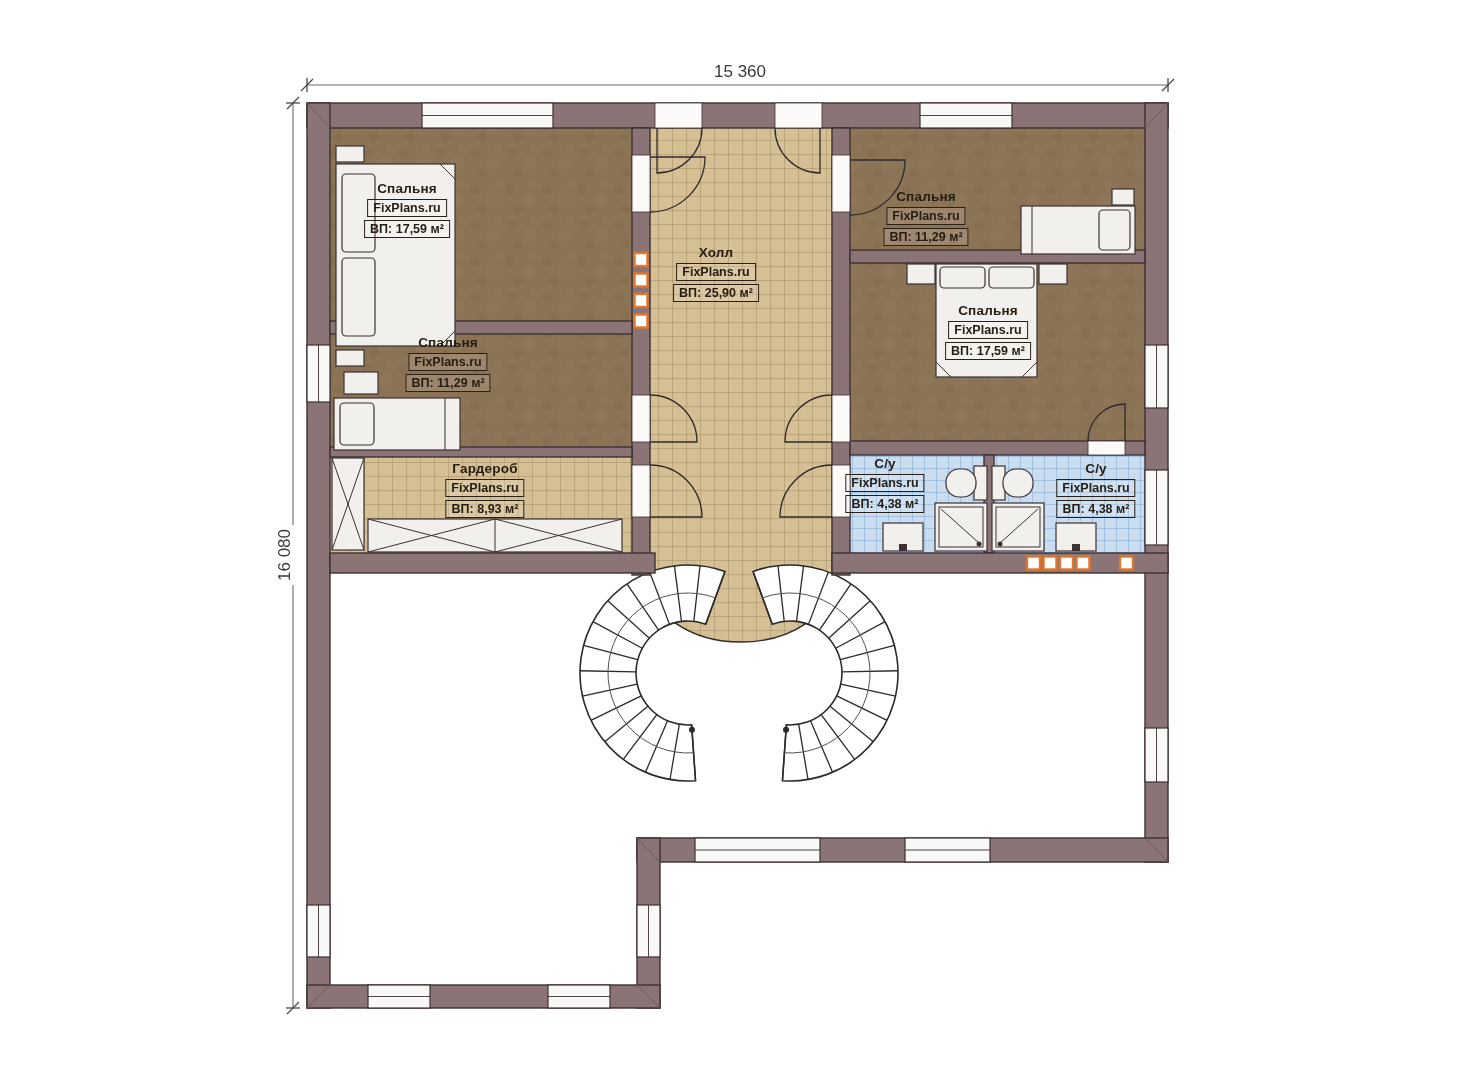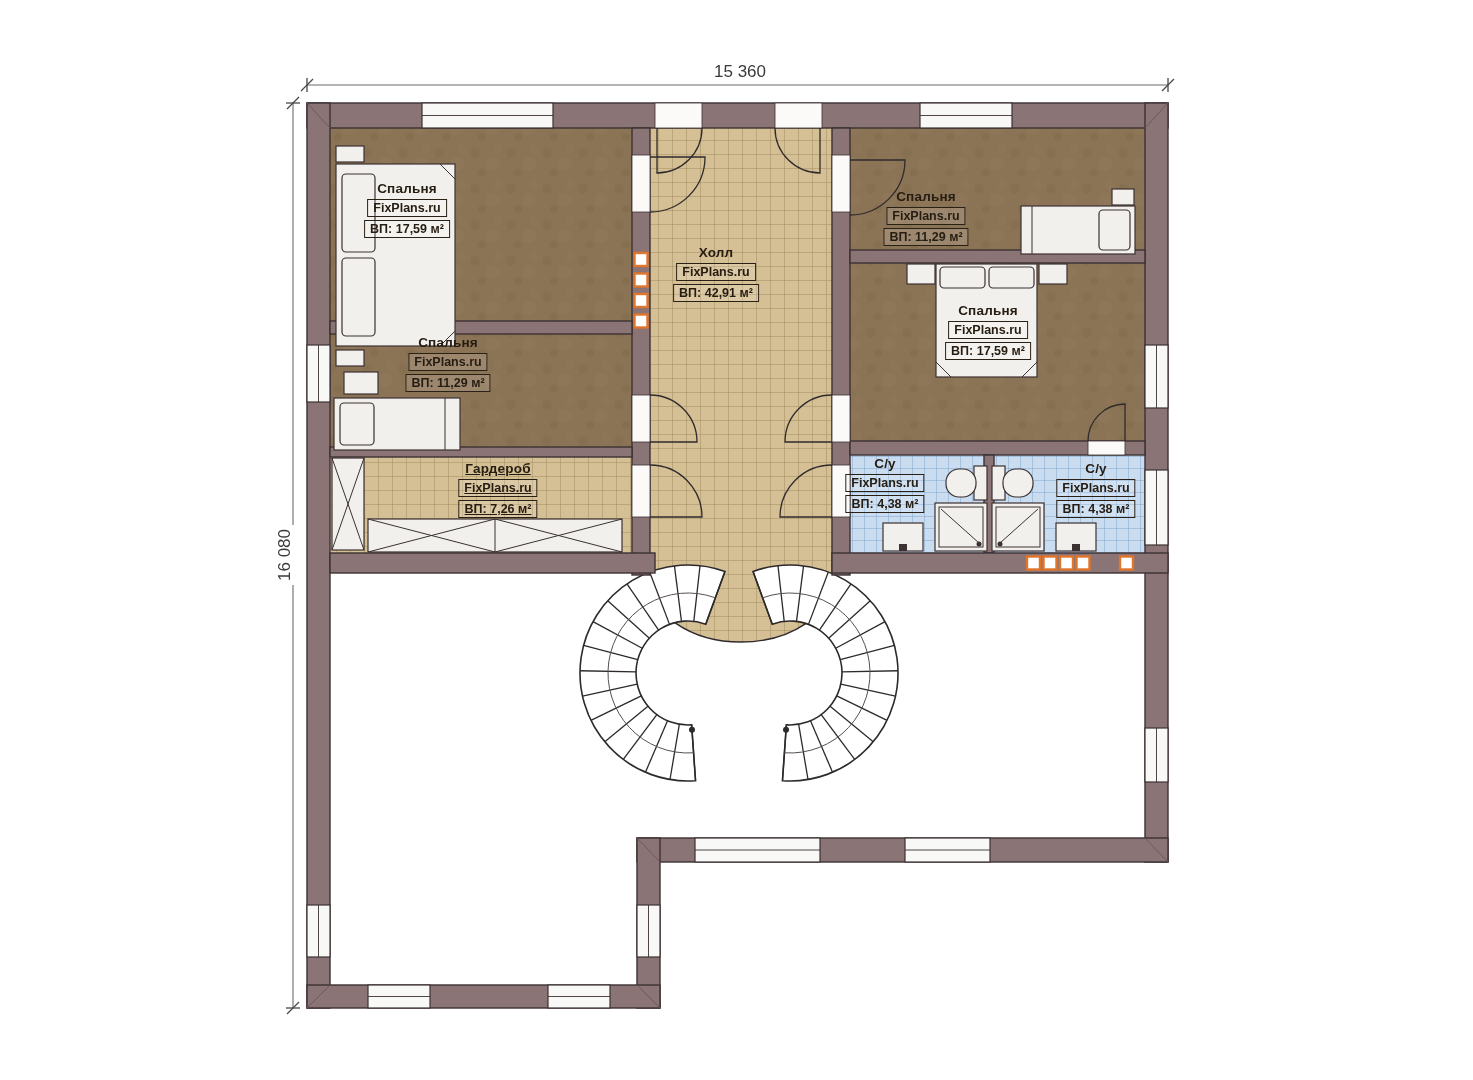--- a/index.html
+++ b/index.html
@@ -311,36 +311,36 @@
     <span class="rl-box">ВП: 17,59 м²</span>
   </div>
   <div class="room-label" style="left:448px;top:335px;">
     <div class="rl-name">Спальня</div>
     <span class="rl-box">FixPlans.ru</span>
     <span class="rl-box">ВП: 11,29 м²</span>
   </div>
   <div class="room-label" style="left:716px;top:245px;">
     <div class="rl-name">Холл</div>
     <span class="rl-box">FixPlans.ru</span>
-    <span class="rl-box">ВП: 42,91 м²</span>
+    <span class="rl-box">ВП: 25,90 м²</span>
   </div>
   <div class="room-label" style="left:926px;top:189px;">
     <div class="rl-name">Спальня</div>
     <span class="rl-box">FixPlans.ru</span>
     <span class="rl-box">ВП: 11,29 м²</span>
   </div>
   <div class="room-label" style="left:988px;top:303px;">
     <div class="rl-name">Спальня</div>
     <span class="rl-box">FixPlans.ru</span>
     <span class="rl-box">ВП: 17,59 м²</span>
   </div>
-  <div class="room-label" style="left:498px;top:461px;text-decoration:underline;">
+  <div class="room-label" style="left:485px;top:461px;">
     <div class="rl-name">Гардероб</div>
     <span class="rl-box">FixPlans.ru</span>
-    <span class="rl-box">ВП: 7,26 м²</span>
+    <span class="rl-box">ВП: 8,93 м²</span>
   </div>
   <div class="room-label" style="left:885px;top:456px;">
     <div class="rl-name">С/у</div>
     <span class="rl-box">FixPlans.ru</span>
     <span class="rl-box">ВП: 4,38 м²</span>
   </div>
   <div class="room-label" style="left:1096px;top:461px;">
     <div class="rl-name">С/у</div>
     <span class="rl-box">FixPlans.ru</span>
     <span class="rl-box">ВП: 4,38 м²</span>

